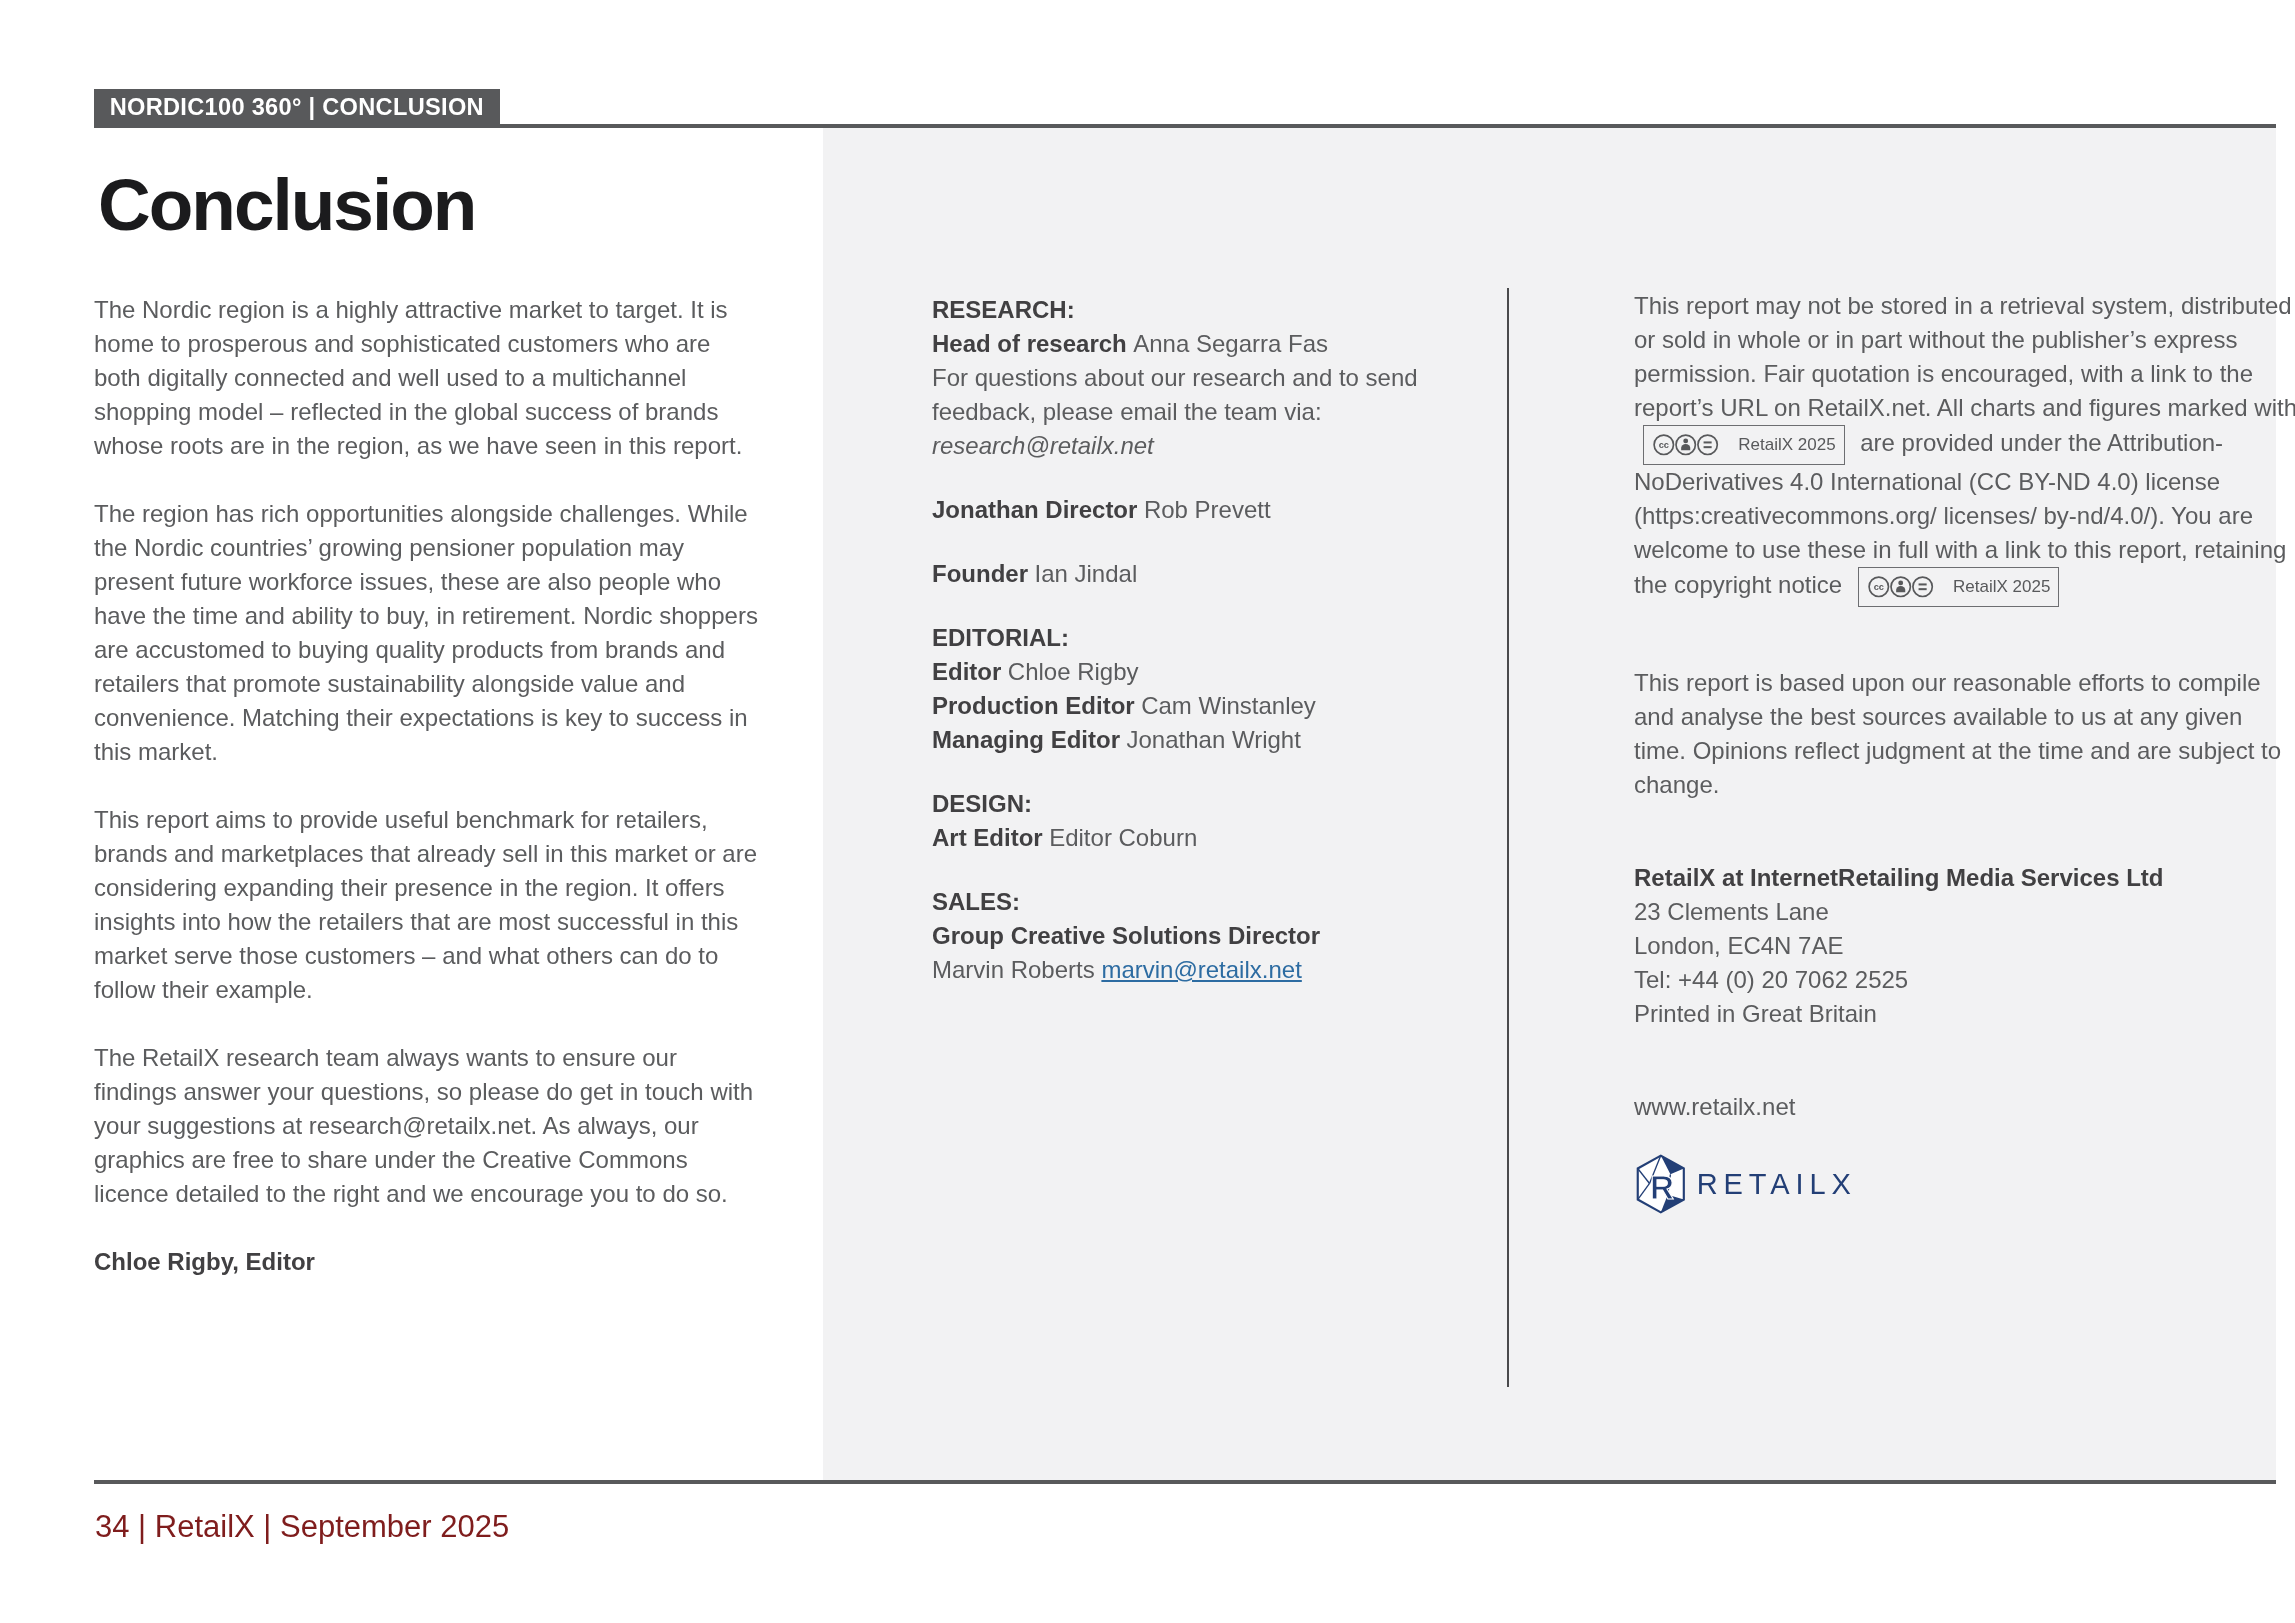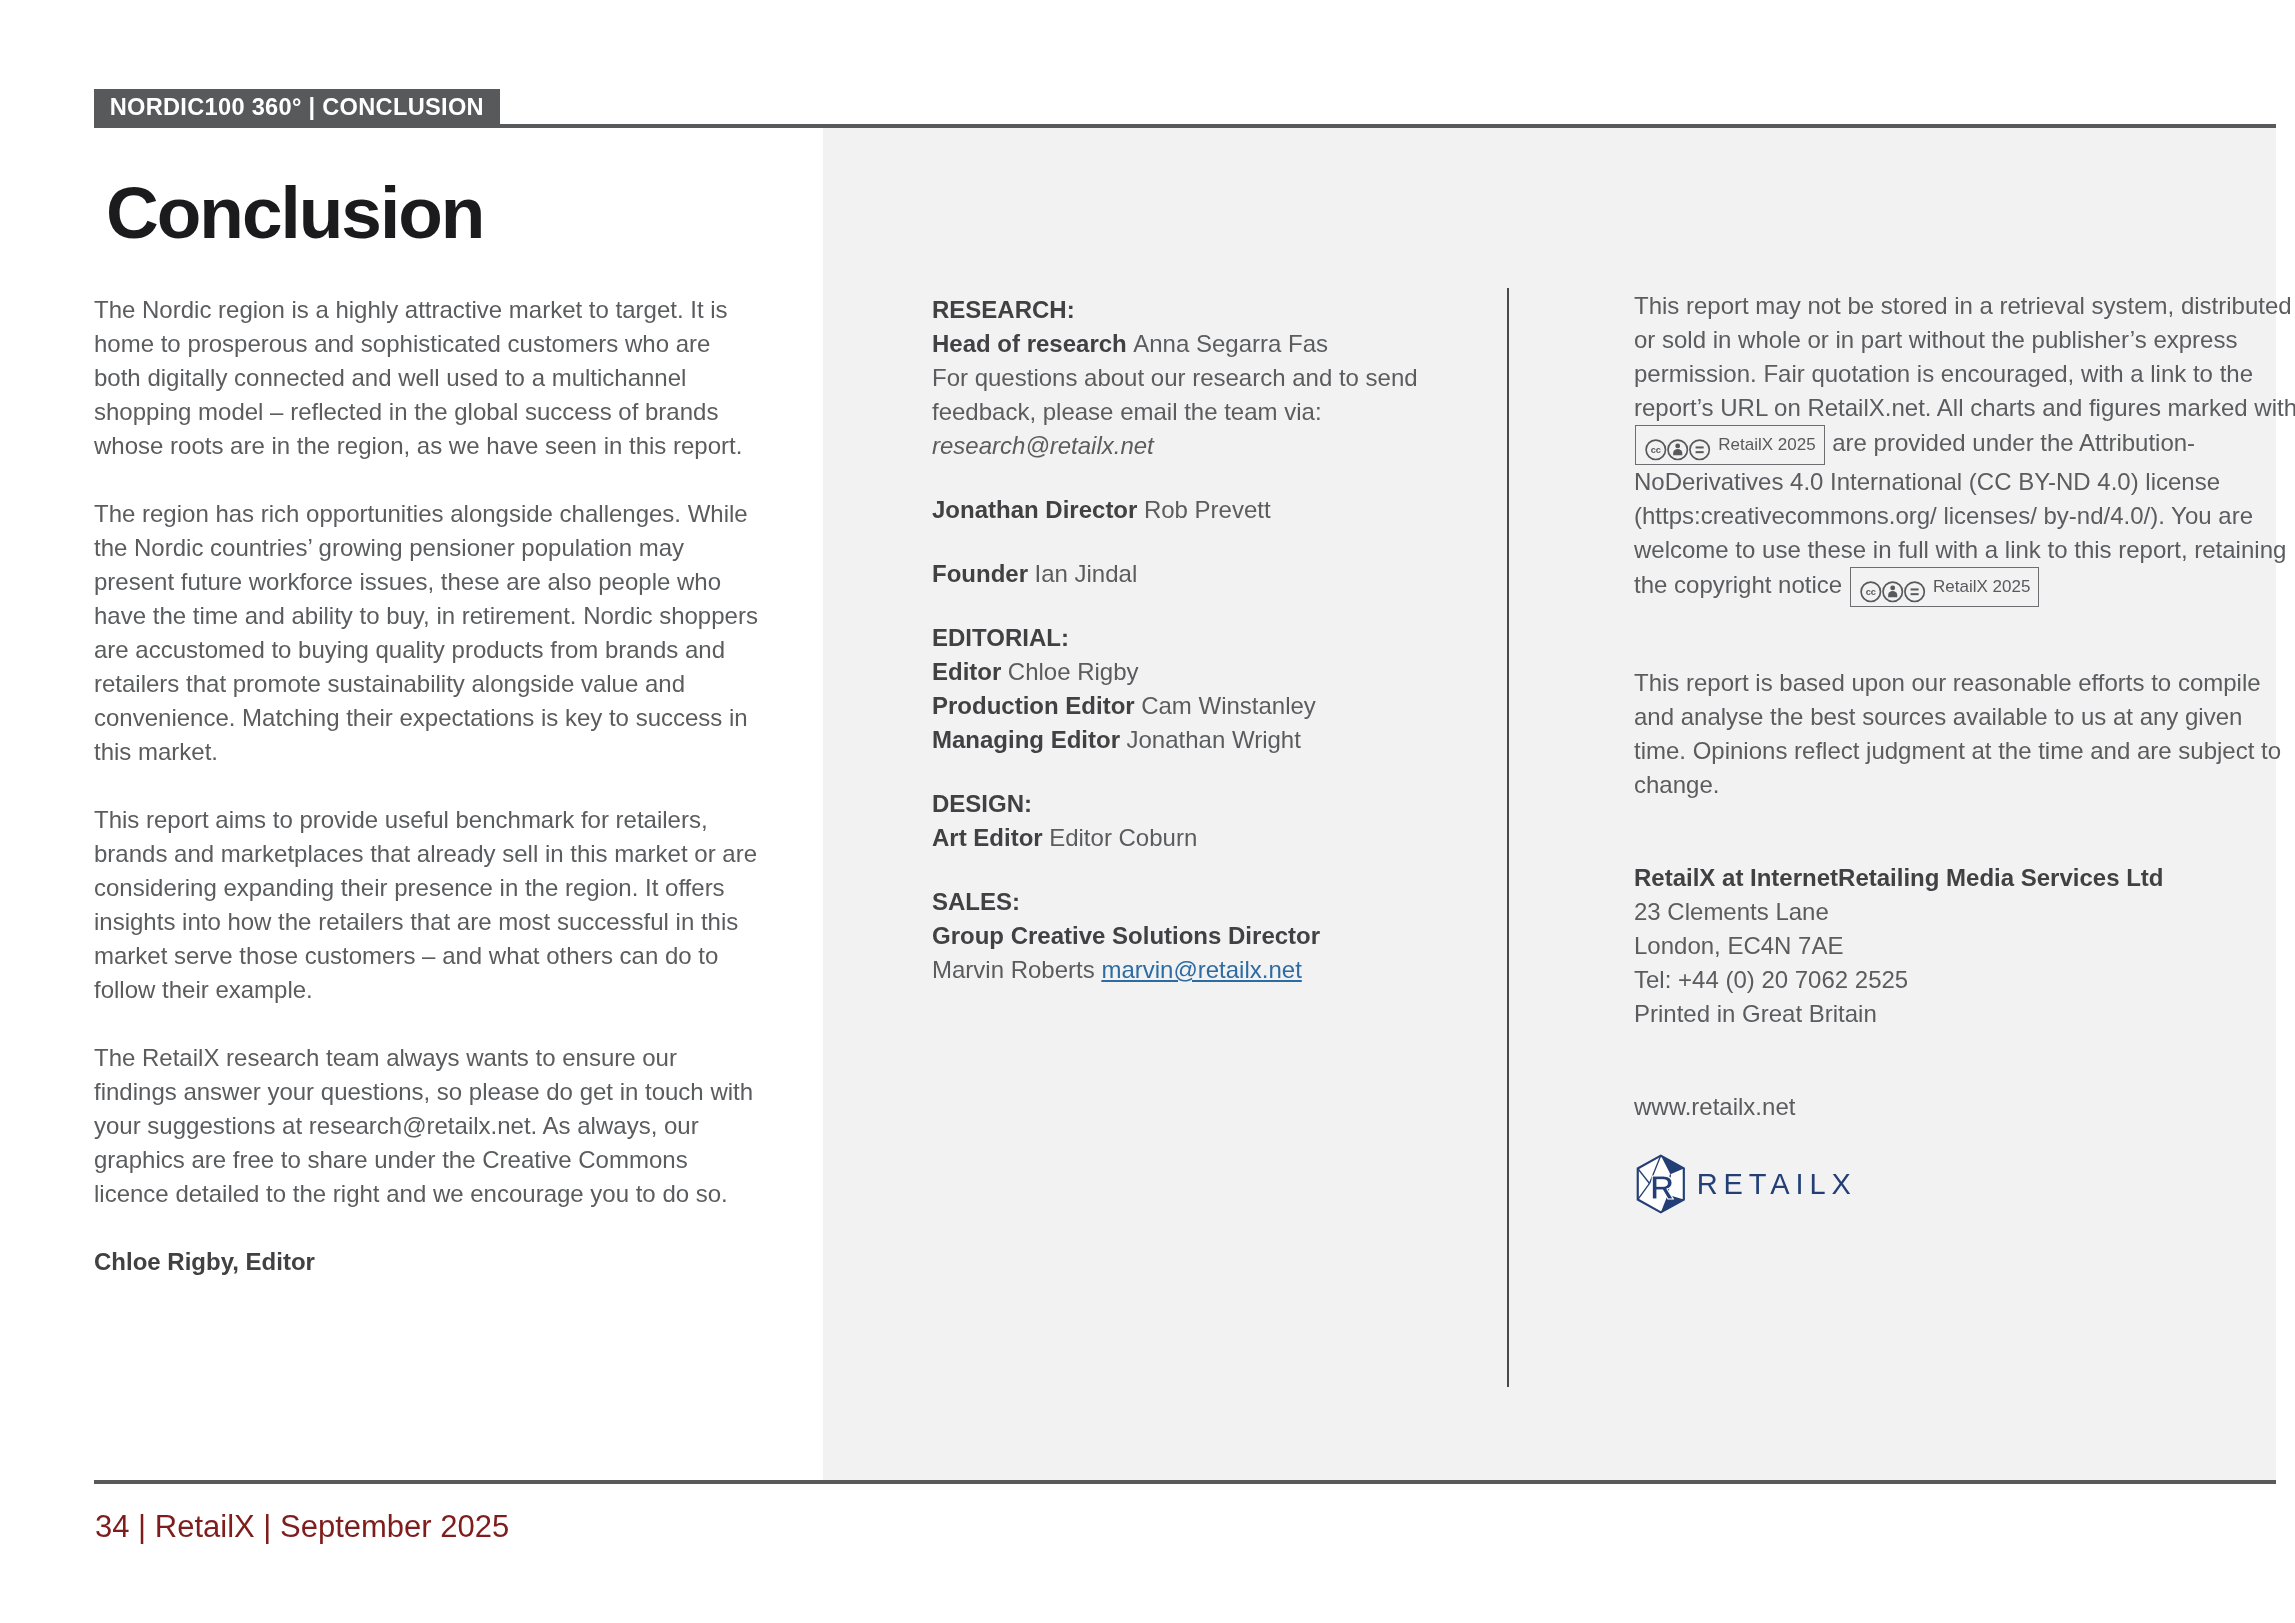--- a/index.html
+++ b/index.html
@@ -34,21 +34,21 @@
     position:absolute;left:94px;top:124px;width:2182px;height:3.9px;
     background:var(--accent-gray);
   }
   
   .gray-panel{
     position:absolute;left:823px;top:128px;width:1453px;height:1352px;
     background:var(--panel-gray);
   }
   
   .title{
-    position:absolute;left:90px;top:155px;margin:16px;
+    position:absolute;left:90px;top:155px;margin:8px;
     font-size:73px;font-weight:bold;letter-spacing:-2px;color:#1b1b1d;
   }
   .col{position:absolute;font-size:24px;line-height:34px;}
   .col-left{left:94px;top:293px;width:664px;}
   .col-left p{margin:0 0 34px 0;}
   .signoff{font-weight:bold;color:var(--label-dark);}
   
   .col-mid{left:932px;top:293px;width:576px;}
   .group{margin:0 0 30px 0;}
   .heading{font-weight:bold;color:var(--label-dark);}
@@ -65,23 +65,23 @@
   
   .col-right{left:1634px;top:289px;width:664px;}
   .col-right p{margin:0 0 59px 0;}
   .legal-p{margin-bottom:59px;}
   .address div{white-space:nowrap;}
   .address .name{font-weight:bold;color:var(--label-dark);}
   .address{margin-bottom:59px;}
   .website{margin-bottom:30px;}
   
   .cc-badge{
-    display:inline-flex;align-items:flex-end;gap:7px;
+    display:inline-flex;align-items:center;gap:19px;
     border:1.3px solid #6d6e71;padding:2px 7.9px;vertical-align:middle;
-    background:transparent;margin:0 1px;
+    background:transparent;margin:0 9px;
   }
   .cc-icons{height:23.6px;width:auto;display:block;}
   .cc-icons circle.ring{fill:none;stroke:var(--accent-gray);stroke-width:2;}
   .cc-icons .glyphline{stroke:var(--accent-gray);stroke-width:2.4;}
   .cc-icons .solid{fill:var(--accent-gray);}
   .cc-icons text{fill:var(--accent-gray);font-family:"Liberation Sans",sans-serif;font-weight:bold;font-size:11px;text-anchor:middle;}
   .cc-label{font-size:17px;color:var(--accent-gray);white-space:nowrap;}
   
   .logo{display:flex;align-items:center;gap:9.2px;margin-top:2.6px;}
   .logo-mark{height:60px;width:auto;display:block;}

